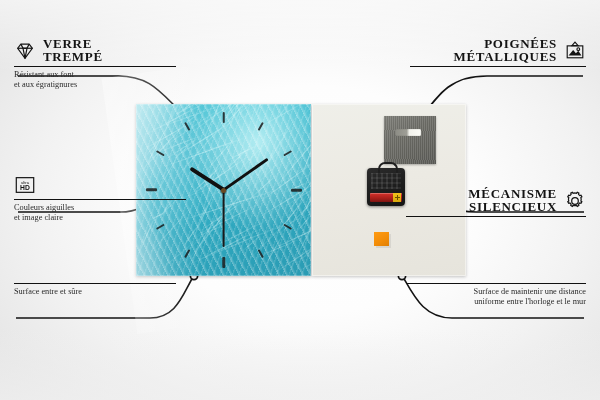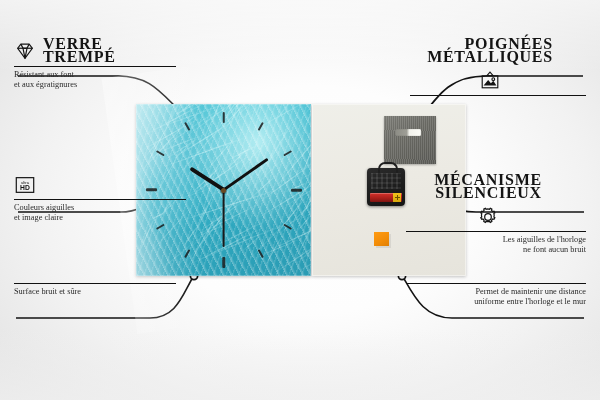--- a/index.html
+++ b/index.html
@@ -108,29 +108,29 @@
   .foam{
     position:absolute;left:62px;top:128px;width:15px;height:14px;
     background:linear-gradient(150deg,#ff9b12 0%,#f28c07 60%,#e07f04 100%);
     box-shadow:2px 2px 0 rgba(0,0,0,.07);
   }
 
   
   .feat{position:absolute;}
   .feat .title-row{display:flex;align-items:center;gap:7px;}
   .feat .titles{
-    font-weight:bold;letter-spacing:.7px;color:#141414;font-size:16px;line-height:12.5px;
+    font-weight:bold;letter-spacing:.7px;color:#141414;font-size:13px;line-height:12.5px;
     text-transform:uppercase;white-space:nowrap;
   }
   .feat .rule{height:1px;background:#111;margin-top:3px;}
   .feat .desc{
     font-size:8.3px;line-height:10.3px;color:#2a2a2a;margin-top:3px;white-space:pre-line;
   }
   .feat.left .title-row{justify-content:flex-start;}
-  .feat.right .title-row{justify-content:flex-end;flex-direction:column;}
+  .feat.right .title-row{justify-content:flex-end;}
   .feat.right .titles{text-align:right;}
   .feat.right .desc{text-align:right;}
   .ico{width:22px;height:22px;flex:0 0 22px;display:block;}
 
   
   .links{position:absolute;inset:0;pointer-events:none;}
 </style>
 </head>
 <body>
 
@@ -361,57 +361,55 @@
         <br>
       </span>
     </div>
     <div class="rule" style="width:172px;"></div>
     <div class="desc">Couleurs aiguilles
 et image claire</div>
   </div>
 
   <div class="feat left" style="left:14px;top:280px;width:178px;">
     <div class="rule" style="width:162px;"></div>
-    <div class="desc">Surface bruit et sûre</div>
+    <div class="desc">Surface entre et sûre</div>
   </div>
 
   <div class="feat right" style="right:14px;top:38px;width:192px;">
     <div class="title-row">
       <span class="titles">
         <span>POIGNÉES</span><br>
         <span>MÉTALLIQUES</span>
       </span>
       <span class="ico">
         <svg viewBox="0 0 24 24" width="22" height="22" fill="none" stroke="#141414" stroke-width="1.25">
           <path d="M12 2.2 L8.6 6.2 H15.4 Z"></path>
           <rect x="3.5" y="6.4" width="17" height="13"></rect>
           <path d="M5 17 L10 11 L13 14.4 L15.6 11.6 L19 17 Z" fill="#141414" stroke="none"></path>
           <circle cx="15.6" cy="10" r="1.5"></circle>
         </svg>
       </span>
     </div>
     <div class="rule" style="width:176px;margin-left:16px;"></div>
   </div>
 
-  <div class="feat right" style="right:14px;top:174px;width:196px;">
+  <div class="feat right" style="right:14px;top:188px;width:196px;">
     <div class="title-row">
       <span class="titles">
         <span>MÉCANISME</span><br>
         <span>SILENCIEUX</span>
       </span>
       <span class="ico">
         <svg viewBox="0 0 24 24" width="22" height="22" fill="none" stroke="#141414" stroke-width="1.35">
           <path d="M12 3.2 l1.9 .35 .85 -1.1 1.75 1.0 -.35 1.35 1.35 1.35 1.35 -.35 1.0 1.75 -1.1 .85 .35 1.9 -.35 1.9 1.1 .85 -1.0 1.75 -1.35 -.35 -1.35 1.35 .35 1.35 -1.75 1.0 -.85 -1.1 -1.9 .35 -1.9 -.35 -.85 1.1 -1.75 -1.0 .35 -1.35 -1.35 -1.35 -1.35 .35 -1.0 -1.75 1.1 -.85 -.35 -1.9 .35 -1.9 -1.1 -.85 1.0 -1.75 1.35 .35 1.35 -1.35 -.35 -1.35 1.75 -1.0 .85 1.1 z" transform="translate(-.2 -.2) scale(.98) translate(.25 .25)"></path>
           <circle cx="12" cy="12" r="3.6"></circle>
         </svg>
       </span>
     </div>
     <div class="rule" style="width:180px;margin-left:16px;"></div>
-    <div class="desc">Les aiguilles de l'horloge
-ne font aucun bruit</div>
   </div>
 
   <div class="feat right" style="right:14px;top:280px;width:196px;">
     <div class="rule" style="width:180px;margin-left:16px;"></div>
-    <div class="desc">Permet de maintenir une distance
+    <div class="desc">Surface de maintenir une distance
 uniforme entre l'horloge et le mur</div>
   </div>
 </div>
 
 </body></html>

